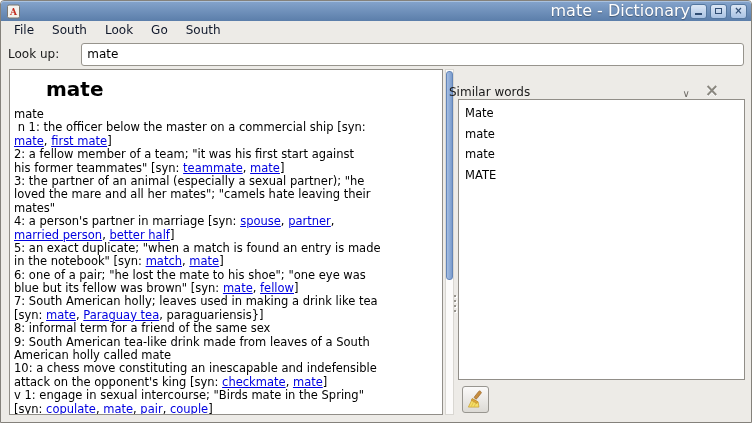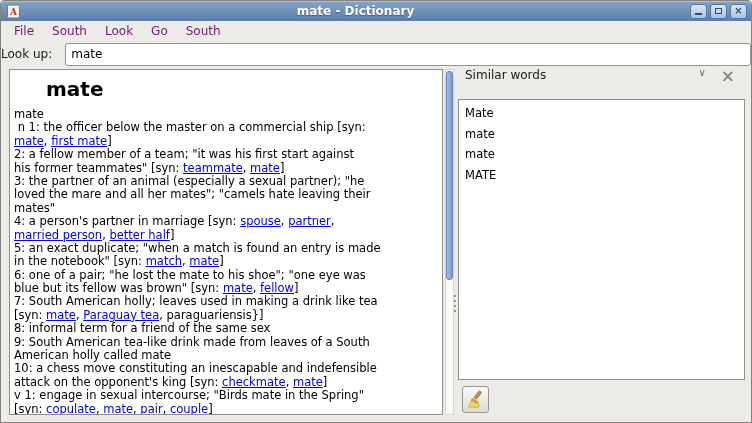--- a/index.html
+++ b/index.html
@@ -12,45 +12,45 @@
   
   .titlebar{
     position:absolute; left:0; top:0; width:100%; height:20px;
     background:linear-gradient(#85A4CC,#5B7EAA);
     box-shadow:inset 0 1px 0 #A9C1DF;
     border-radius:3px 3px 0 0;
     display:flex; align-items:center;
   }
   .win-icon{width:15px;height:15px;margin-left:5px;flex:0 0 auto;display:block;}
   .title{
-    flex:1; text-align:center; color:#FFFFFF; font-size:12px; font-weight:bold;
+    flex:1; text-align:right; color:#FFFFFF; font-size:16px; font-weight:normal;
     text-shadow:0 1px 1px rgba(0,0,0,.35); line-height:20px;
   }
   .win-btns{display:flex; gap:3px; margin-right:4px;}
   .wbtn{
     width:17px;height:15px; box-sizing:border-box;
     background:linear-gradient(#DCE7F5,#A9C2E3);
     border:1px solid #54779F; border-radius:3px;
     display:flex;align-items:center;justify-content:center;
     color:#2F4D74; font-size:10px; font-weight:bold; line-height:1;
   }
   .g-min{width:7px;height:2px;background:#2F4D74;margin-top:6px;}
   .g-max{width:7px;height:6px;border:1.5px solid #2F4D74;box-sizing:border-box;}
   
   .menubar{
     position:absolute; left:0; top:20px; width:100%; height:19px;
-    display:flex; align-items:center; padding-left:4px; box-sizing:border-box;
-    font-size:12px; color:#701a75;
+    display:flex; align-items:flex-start; padding-left:4px; box-sizing:border-box;
+    font-size:12px; color:#0f172a;
   }
   .menu-item{padding:2px 9px;}
   
   .lookup-row{
     position:absolute; left:0; top:39px; width:100%; height:28px;
-    display:flex; align-items:center; padding:0 0; box-sizing:border-box;
-    font-size:12px; color:#1a1a1a;
+    display:flex; align-items:center; padding:0 7px; box-sizing:border-box;
+    font-size:12px; color:#1a1a1a;gap:9px;
   }
   .lookup-label{margin-right:13px;}
   .lookup-input{
     flex:1; height:23px; box-sizing:border-box;
     border:1px solid #97948D; border-radius:3px; background:#FFFFFF;
     font-family:inherit; font-size:12px; color:#000; padding:0 5px; outline:none;
   }
   
   .content{position:absolute; left:0; top:67px; width:752px; height:356px;}
   .defpanel{
@@ -72,22 +72,22 @@
   .vthumb{
     position:absolute; left:0px; top:1px; width:5px; height:207px; box-sizing:content-box;
     background:linear-gradient(90deg,#A5BEE3,#7B9CCC);
     border:1px solid #6385B8; border-radius:3px;
   }
   
   .splitter{position:absolute; left:452px; top:1px; width:5px; height:346px; cursor:col-resize;}
   .grip{position:absolute; left:1px; width:2px; height:2px; background:#97948D; box-shadow:1px 1px 0 #FFFFFF;}
   
   .sidebar-header{
-    position:absolute; left:457px; top:0; width:287px; height:31px;
-    display:flex; align-items:flex-start; padding:0 10px 8px 7px; box-sizing:border-box;
+    position:absolute; left:441px; top:0; width:287px; height:31px;
+    display:flex; align-items:flex-end; padding:0 10px 0 7px; box-sizing:border-box;
     font-size:12px; color:#1a1a1a;
   }
   .chev{margin-left:auto; color:#6E6B66; font-size:10px; line-height:1;}
   .side-x{margin-left:15px; color:#8B8880; font-size:17px; font-weight:bold; line-height:1; text-shadow:0 1px 0 #fff;}
   .simlist{
     position:absolute; left:457px; top:31px; width:287px; height:281px;
     background:#FFFFFF; border:1px solid #918E88; box-sizing:border-box;
     padding-top:3px; overflow:hidden;
   }
   .sim-item{height:20.5px; line-height:20.5px; padding-left:6px; font-size:11.5px; color:#000;}

